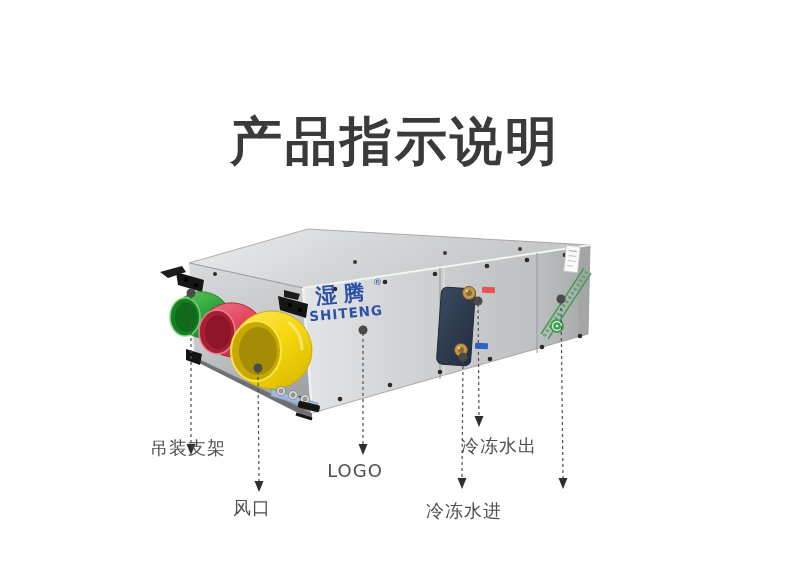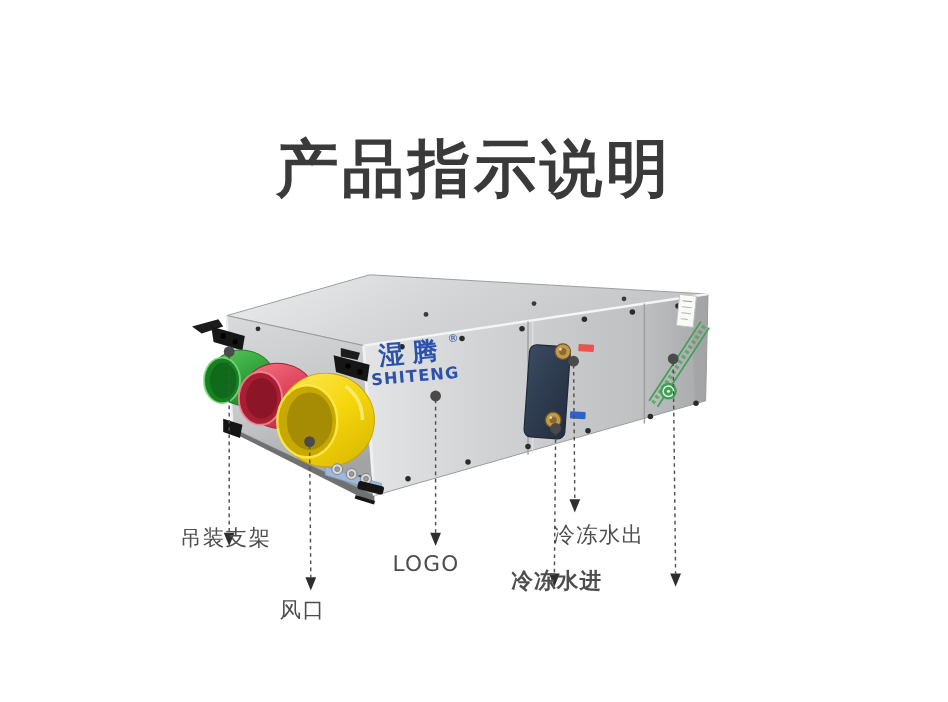--- a/index.html
+++ b/index.html
@@ -233,14 +233,14 @@
       <polygon points="474.5,416 483.5,416 479,427"></polygon>
       <polygon points="457.5,478 466.5,478 462,489"></polygon>
       <polygon points="558.5,478 567.5,478 563,489"></polygon>
     </g>
   </svg>
 
   <div class="callout-label" style="left:188px;top:436px;">吊装支架</div>
   <div class="callout-label" style="left:252px;top:496px;">风口</div>
   <div class="callout-label" style="left:355px;top:460px;">LOGO</div>
   <div class="callout-label" style="left:499px;top:434px;">冷冻水出</div>
-  <div class="callout-label" style="left:464px;top:472px;font-weight:bold;">冷冻水进</div>
+  <div class="callout-label" style="left:464px;top:499px;">冷冻水进</div>
 </div>
 
 </body></html>

